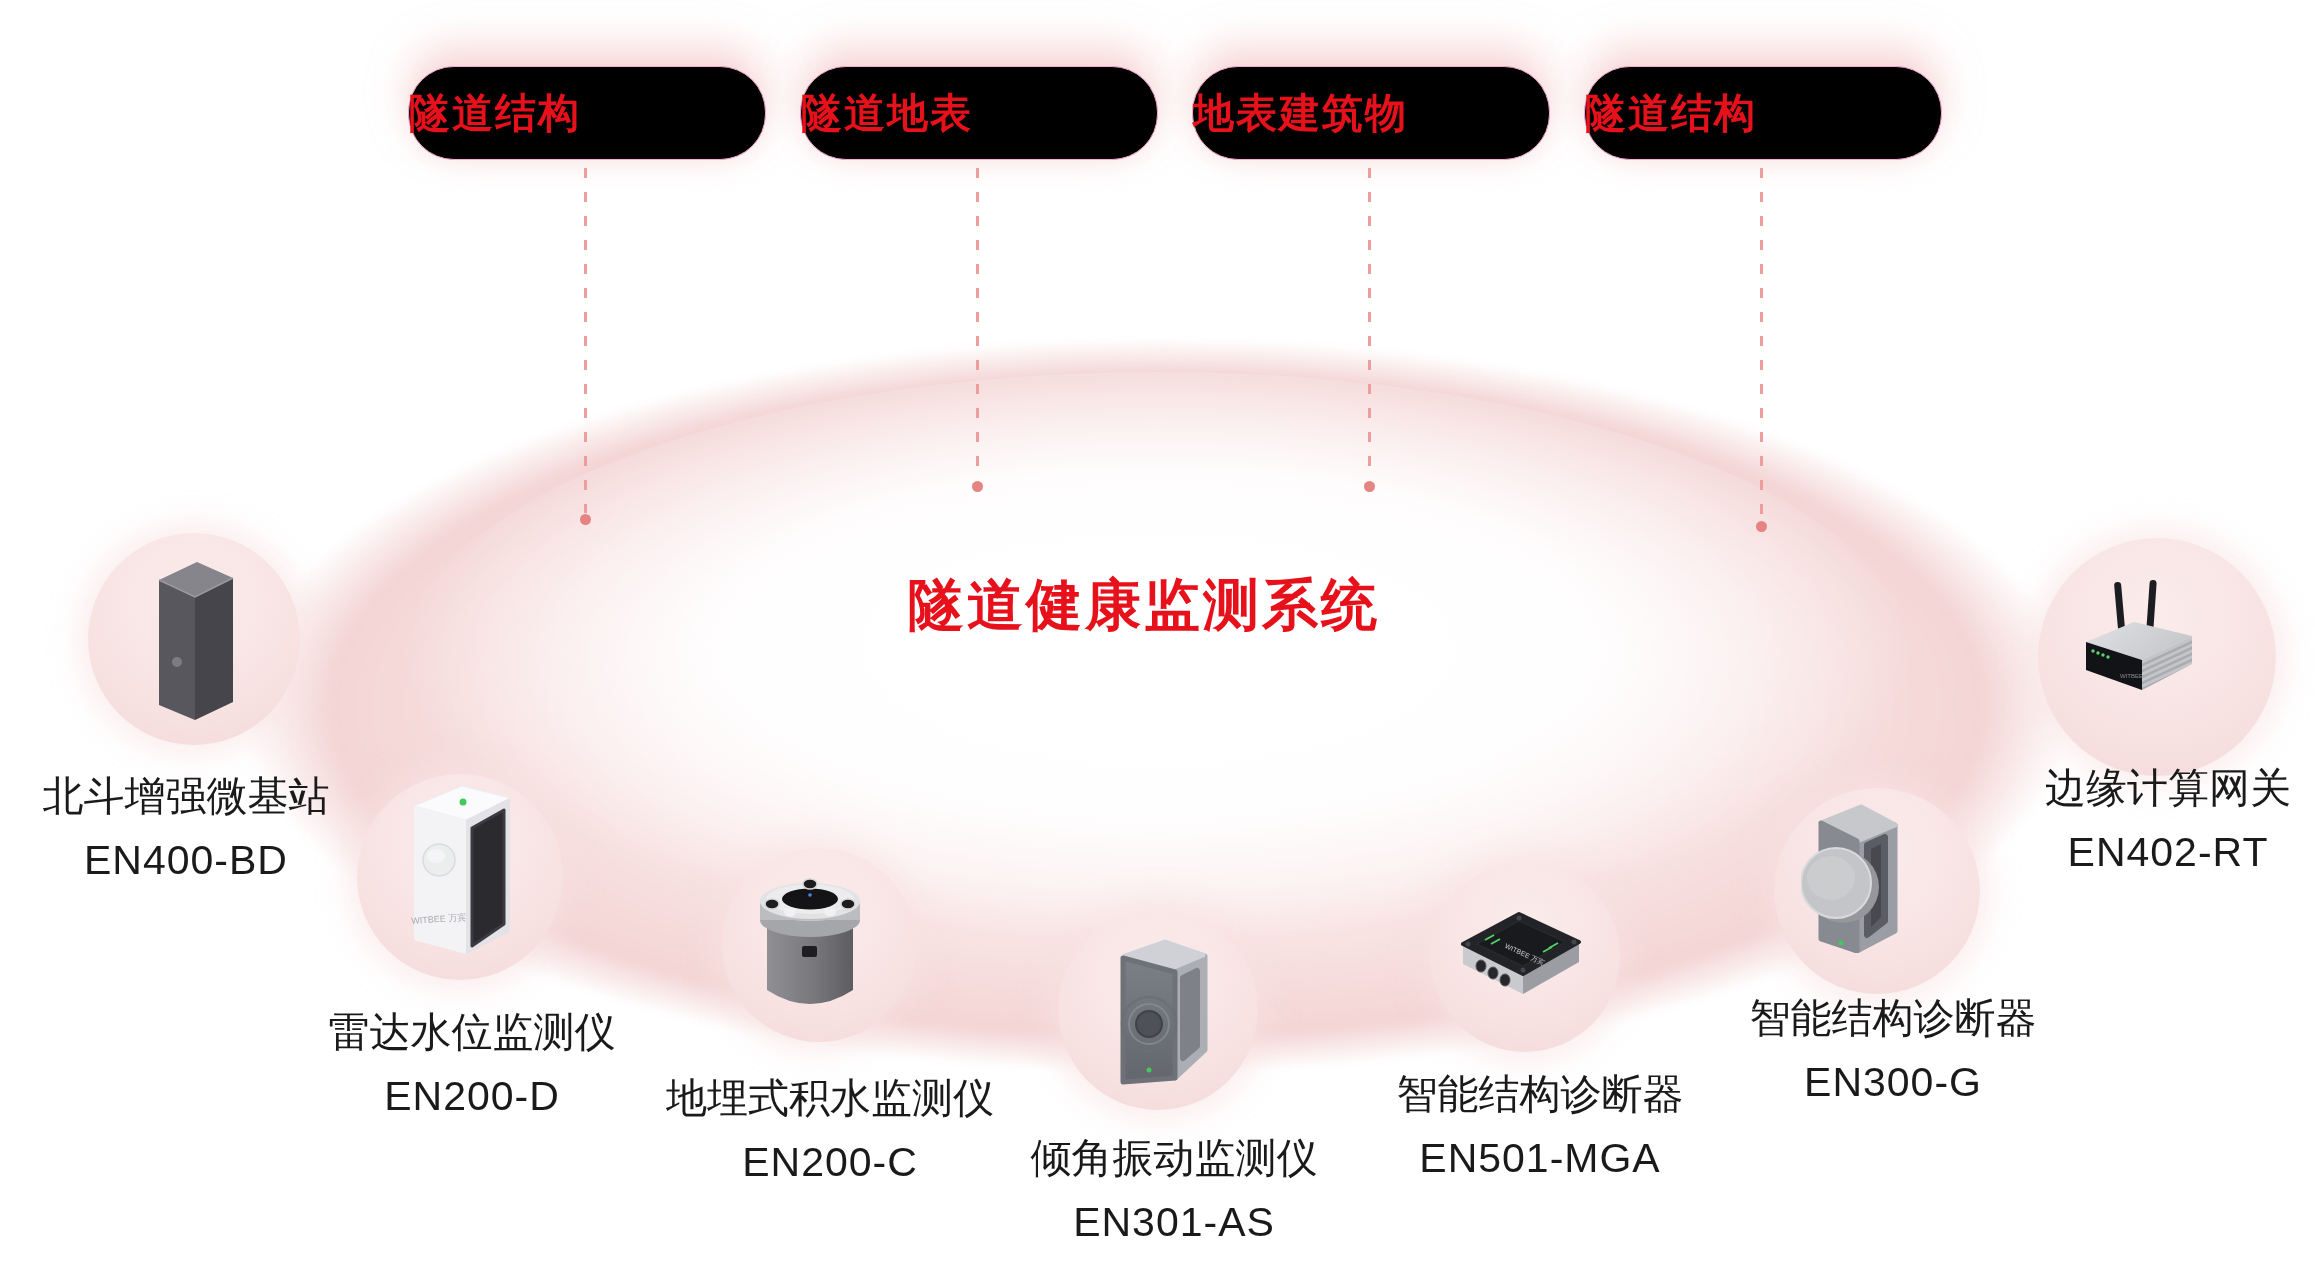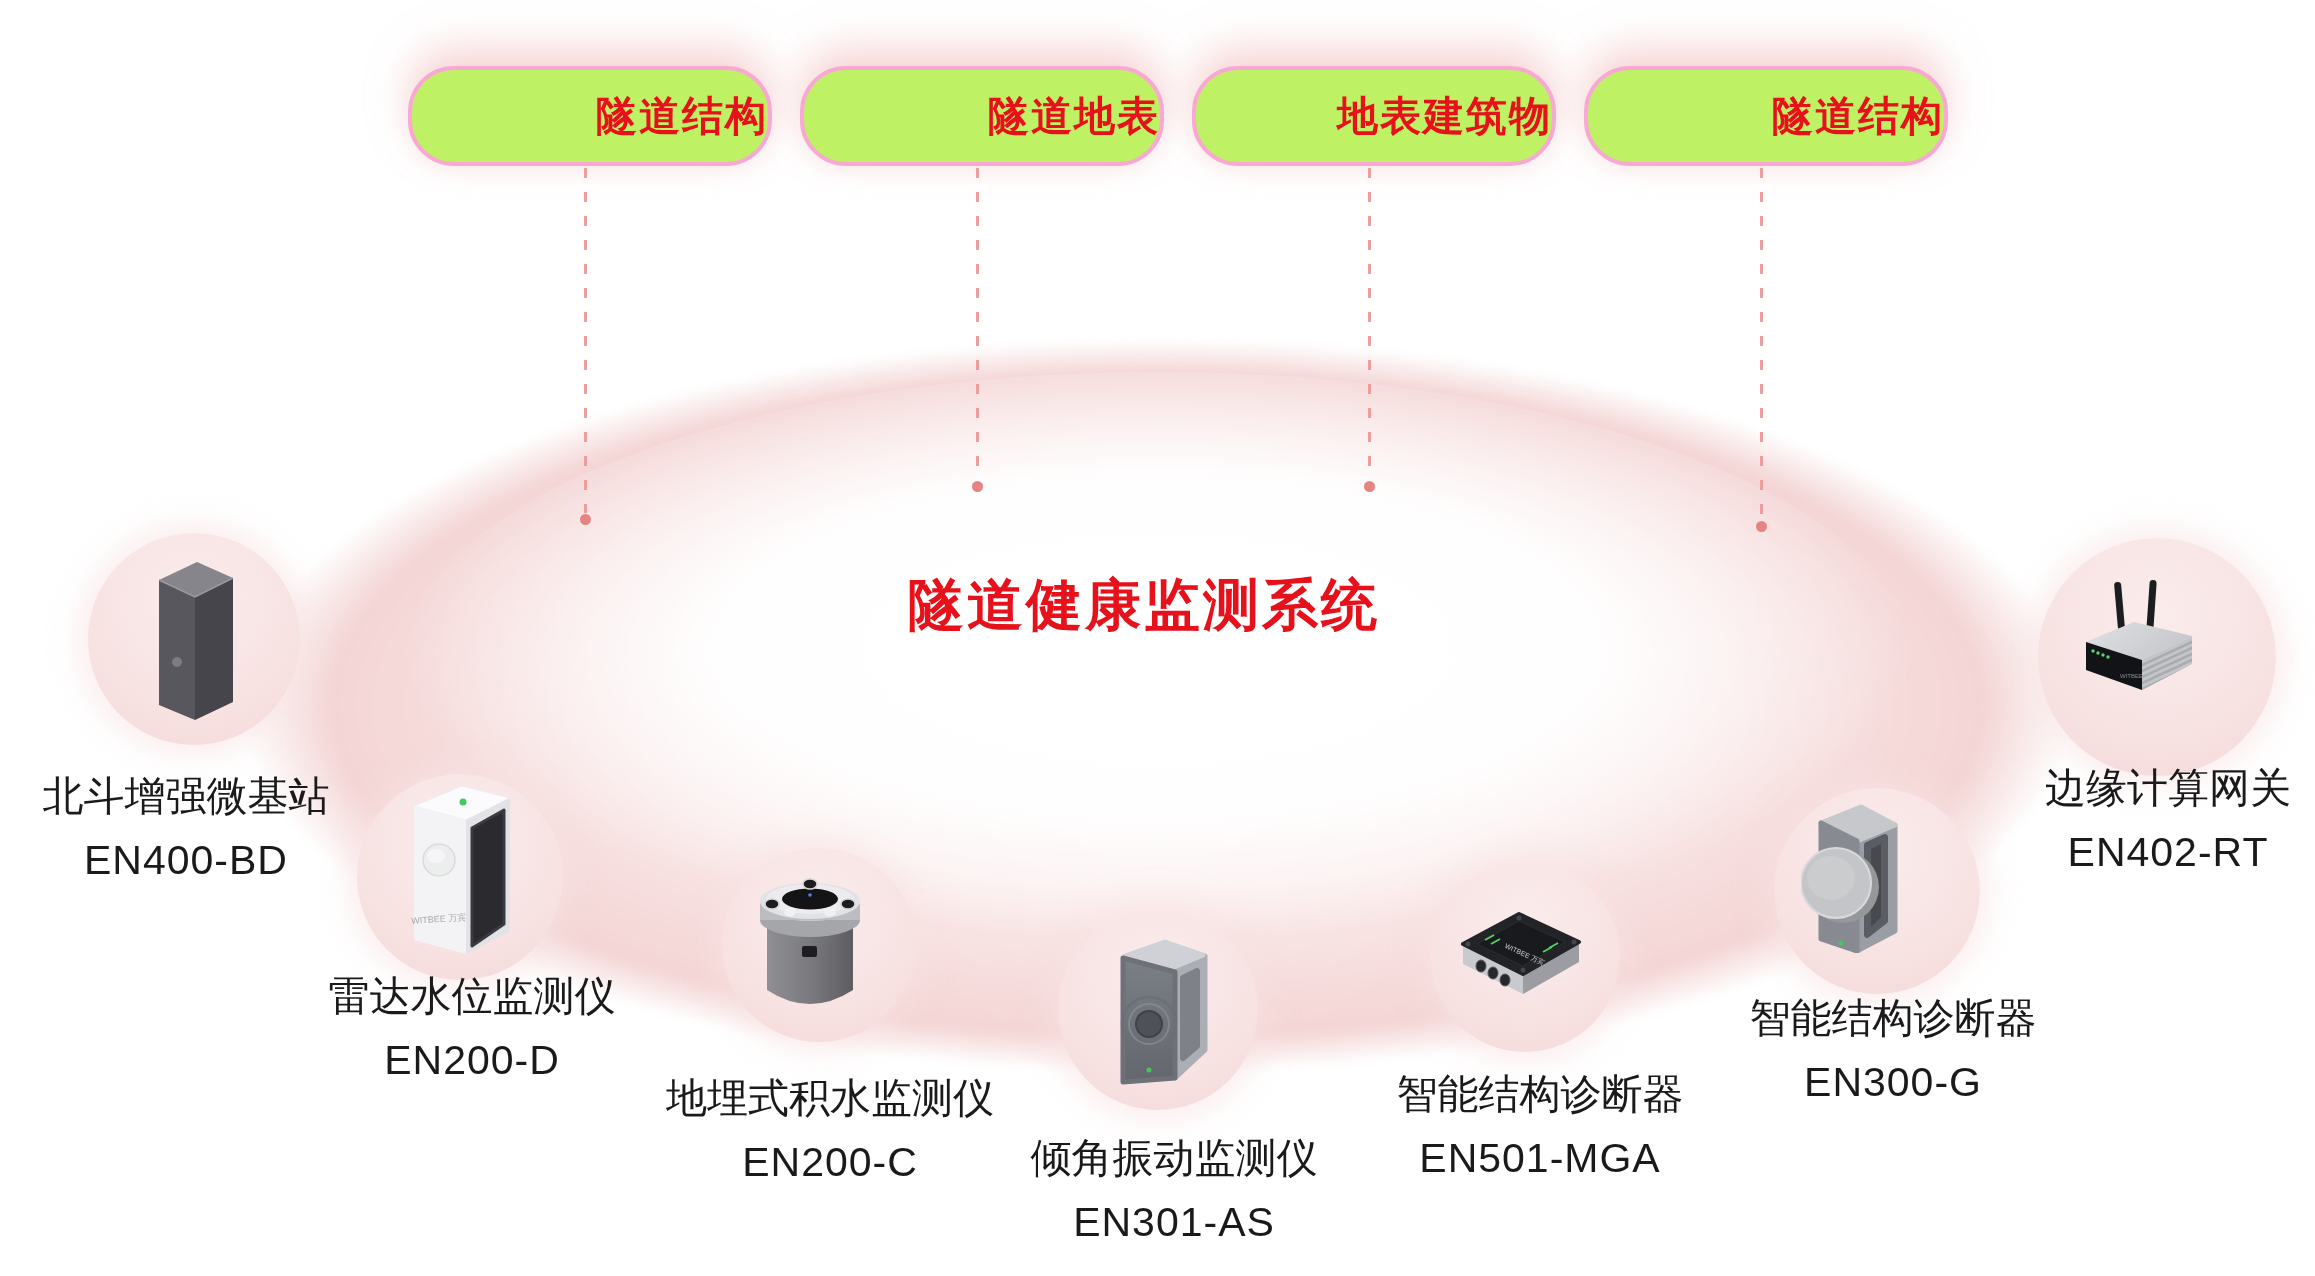--- a/index.html
+++ b/index.html
@@ -10,22 +10,22 @@
   body{
     width:2315px;height:1276px;
     background:#ffffff;
     position:relative;
     overflow:hidden;
     font-family:"Liberation Sans","DejaVu Sans",sans-serif;
   }
   
   .pill{
     position:absolute;top:66px;width:356px;height:92px;
-    background:#bef264;border:4px solid #f9a8d4;border-radius:46px;
-    display:flex;align-items:center;justify-content:flex-end;
+    background:#000000;border:1px solid #f9a8d4;border-radius:46px;
+    display:flex;align-items:center;justify-content:flex-start;
     color:var(--accent);font-size:41px;font-weight:600;letter-spacing:2px;
     box-shadow:0 -20px 42px -2px rgba(242,186,186,.62), 0 10px 28px -8px rgba(242,200,200,.38);
   }
   
   .dash{
     position:absolute;width:3px;
     background:repeating-linear-gradient(to bottom,#ef9c9c 0 10px,rgba(0,0,0,0) 10px 24px);
   }
   .dot{
     position:absolute;width:11px;height:11px;border-radius:50%;
@@ -109,21 +109,21 @@
 <svg class="dev-svg" style="left:406px;top:776px" width="110" height="182" viewBox="0 0 110 182">
   <polygon points="8,30 56,10 104,22 60,44" fill="#fbfbfd" stroke="#eceef1" stroke-width="1"></polygon>
   <polygon points="60,44 104,22 104,156 60,178" fill="#e3e3e7"></polygon>
   <polygon points="66,52 98,34 98,148 66,170" fill="#2a2a2f" stroke="#3a3a40" stroke-width="3" stroke-linejoin="round"></polygon>
   <polygon points="8,30 60,44 60,178 8,164" fill="#f3f3f6"></polygon>
   <circle cx="33" cy="84" r="16" fill="#eceded" stroke="#dadbe0" stroke-width="1.5"></circle>
   <ellipse cx="30" cy="80" rx="9" ry="7" fill="#f5f5f7"></ellipse>
   <circle cx="57" cy="26" r="3.5" fill="#43c95b"></circle>
   <text x="33" y="146" font-size="9" fill="#a8a8ad" text-anchor="middle" transform="rotate(-4 33 146)">WITBEE 万宾</text>
 </svg>
-<div class="dev-label" style="left:232px;top:964px">
+<div class="dev-label" style="left:232px;top:1000px">
   <div>雷达水位监测仪</div>
   <div class="model">EN200-D</div>
 </div>
 
 <div class="dev-circle" style="left:722px;top:848px;width:194px;height:194px"></div>
 <svg class="dev-svg" style="left:755px;top:868px" width="110" height="155" viewBox="0 0 110 155">
   <defs>
     <linearGradient id="g-cyl" x1="0" y1="0" x2="1" y2="0">
       <stop offset="0" stop-color="#8f8f94"></stop>
         <stop offset="0.55" stop-color="#77777c"></stop>

